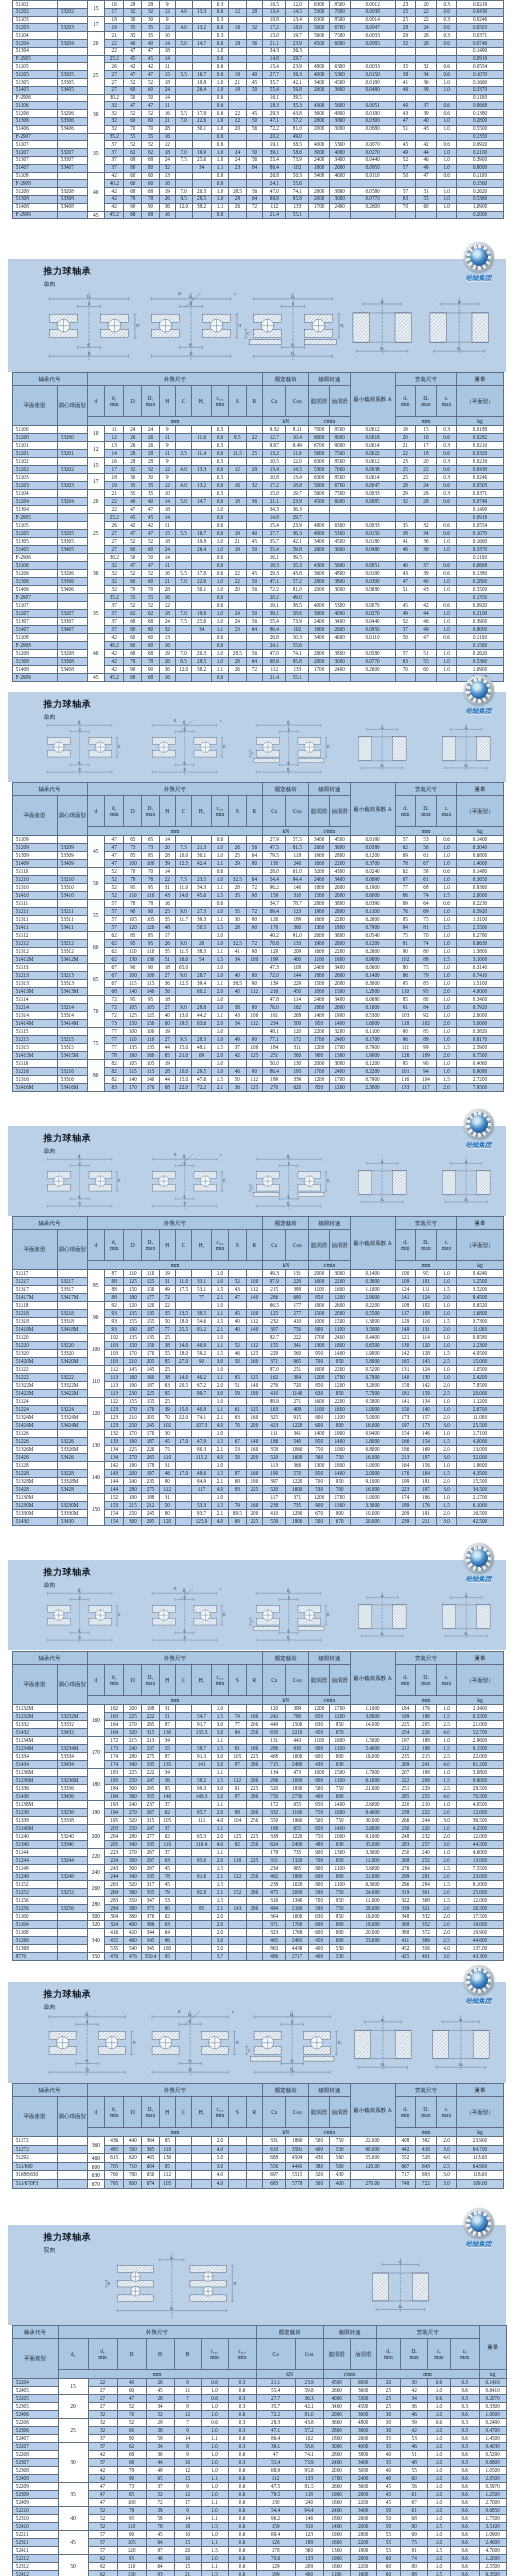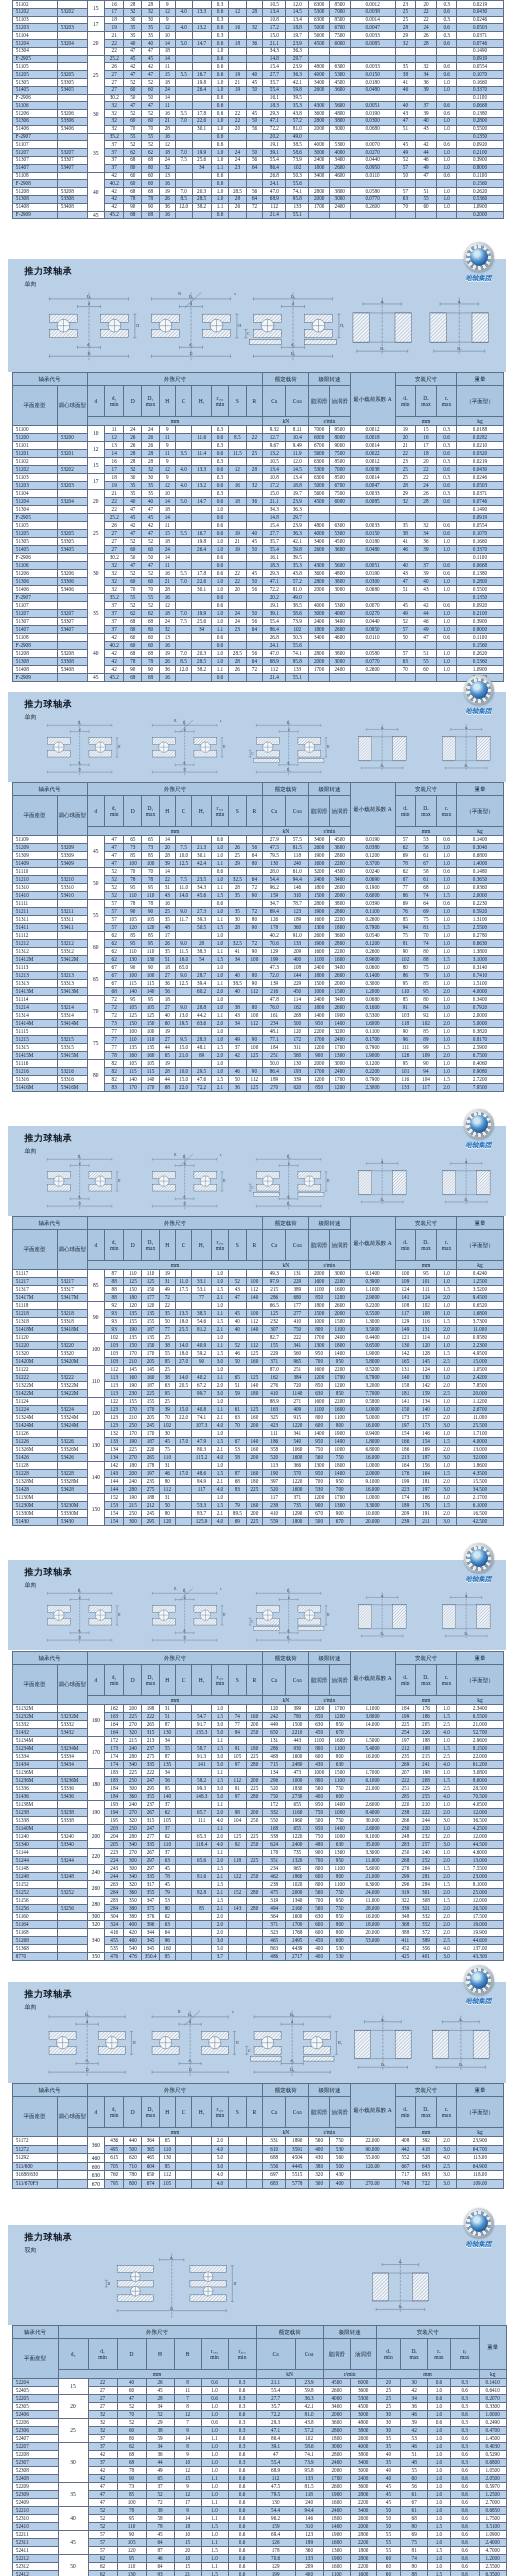--- a/index.html
+++ b/index.html
@@ -1,19 +1,19 @@
 <!DOCTYPE html>
 <html style="font-size:10.3px"><head>
 <meta charset="utf-8">
 <style>
   html,body{margin:0;padding:0;background:#fff;}
   #doc{position:relative;width:515px;height:2576px;overflow:hidden;background:#fff;
        font-family:"Liberation Serif",serif;color:#15202e;}
   .panel{position:absolute;left:8.4px;width:498px;background:#b9d0e7;}
-  .p-title{position:absolute;left:16px;top:6.4px;}
+  .p-title{position:absolute;left:35px;top:6.4px;}
   .p-title .t1{font-size:9px;font-weight:bold;color:#0d1520;font-family:"Liberation Sans",sans-serif;letter-spacing:0.6px;}
   .p-title .t2{font-size:6.1px;color:#1c2838;margin-top:1.3px;}
   .logo{position:absolute;right:6.4px;top:-16.7px;width:43px;text-align:center;}
   .logo-ball{width:30px;height:30px;margin:0 auto;border-radius:50%;
     background:radial-gradient(circle at 35% 30%,#f4f8fb,#b9c4cd 55%,#77858f);
     box-shadow:0 0.6px 1.9px rgba(0,0,0,.35);display:flex;align-items:center;justify-content:center;}
   .logo-ring{width:24.5px;height:24.5px;border-radius:50%;
     background:repeating-conic-gradient(#e9eef3 0 14deg,#8e9aa6 14deg 28deg);
     display:flex;align-items:center;justify-content:center;}
   .logo-globe{width:18px;height:18px;border-radius:50%;

